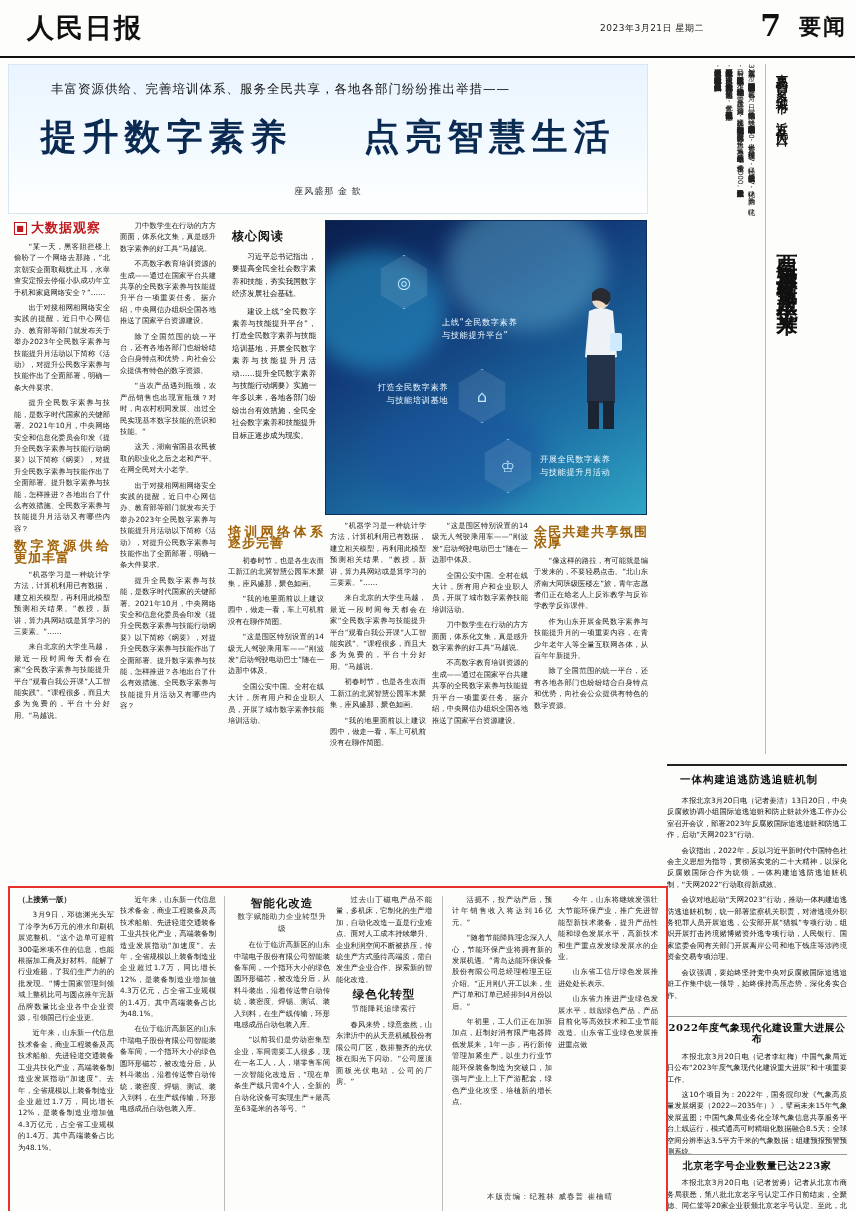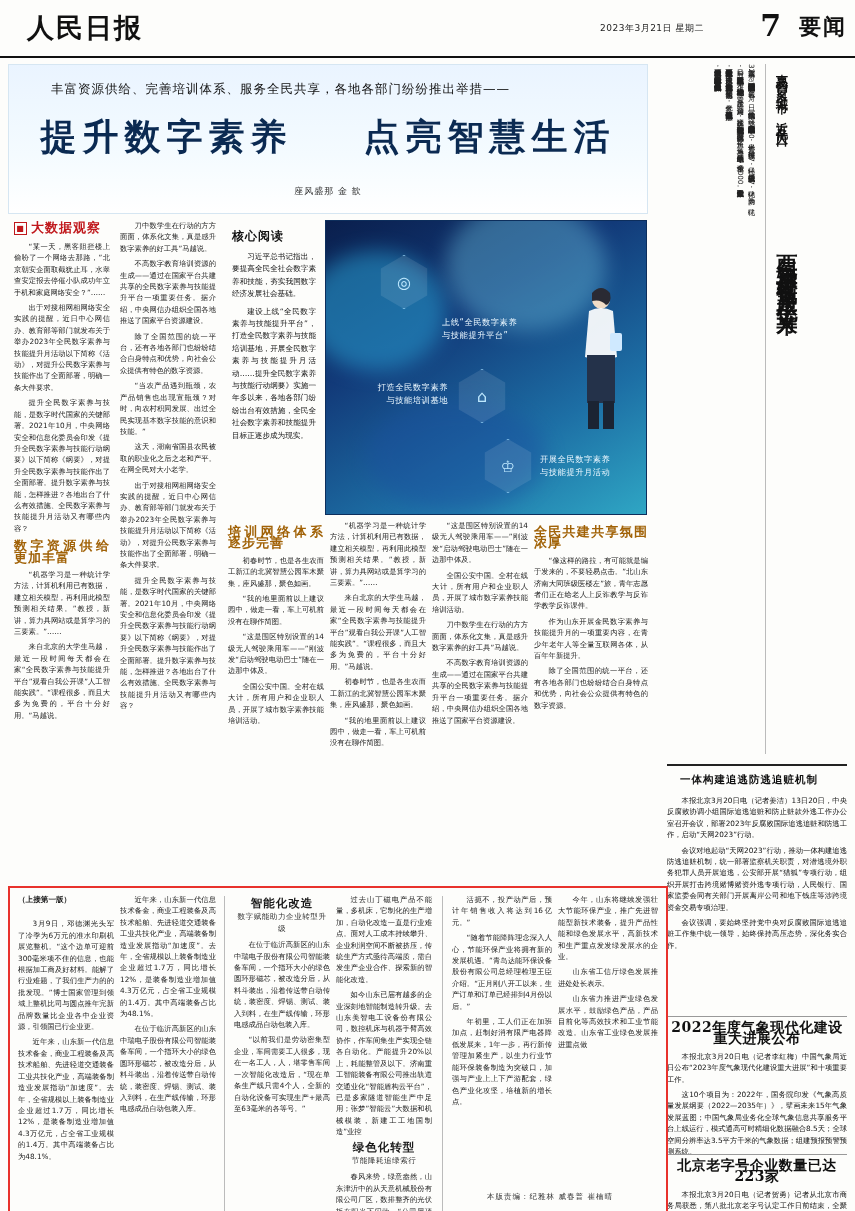--- a/index.html
+++ b/index.html
@@ -146,36 +146,36 @@
     position:absolute;left:8px;top:828px;width:660px;height:370px;
     border:2px solid #e8322c;box-sizing:border-box;
   }
   .sub-head{
     font-family:"DejaVu Serif","Liberation Serif",serif;font-weight:bold;
     font-size:11.5px;letter-spacing:1px;text-align:center;margin:4px 0 2px 0;
   }
   .sub-sub{
     font-size:7.6px;text-align:center;color:#333;margin-bottom:5px;letter-spacing:.5px;
   }
-  .cont-note{font-size:7.6px;font-weight:bold;margin-bottom:13px;}
+  .cont-note{font-size:7.6px;font-weight:bold;margin-bottom:4px;}
 
   
   .rcol{
     position:absolute;right:8px;width:180px;font-size:7.3px;line-height:11.4px;
     text-align:justify;
   }
   .rcol p{margin:0 0 4px 0;text-indent:2em;}
   .rhead{
     font-family:"DejaVu Serif","Liberation Serif",serif;font-weight:bold;
     font-size:14px;letter-spacing:1px;text-align:center;margin:6px 16px 6px 0;text-indent:0;
     line-height:19px;
   }
   .rhead-sm{
     font-family:"DejaVu Serif","Liberation Serif",serif;font-weight:bold;
-    font-size:14px;letter-spacing:.5px;text-align:center;margin:6px 0 6px 0;text-indent:0;
+    font-size:10px;letter-spacing:.5px;text-align:center;margin:6px 0 6px 0;text-indent:0;
   }
   .hr{border-top:1px solid #999;margin:6px 0;}
   .hr2{border-top:2px solid #222;margin:6px 0;}
 
   .footer{
     position:absolute;left:0;right:0;bottom:2px;text-align:center;
     font-size:7.5px;color:#333;letter-spacing:1px;
   }
   .vrule{position:absolute;width:1px;background:#bbb;}
 </style>
@@ -321,20 +321,21 @@
       </div>
     </div>
 
     <div class="hr2" style="position:absolute;right:8px;top:700px;width:180px;"></div>
 
     <div class="rcol" style="top:706px;height:250px;">
       <div class="rhead">
         <div style="font-size:10.5px;">一体构建追逃防逃追赃机制</div>
       </div>
       <p>本报北京3月20日电（记者姜洁）13日20日，中央反腐败协调小组国际追逃追赃和防止赃款外逃工作办公室召开会议，部署2023年反腐败国际追逃追赃和防逃工作，启动“天网2023”行动。</p>
+      <p>会议指出，2022年，反以习近平新时代中国特色社会主义思想为指导，贯彻落实党的二十大精神，以深化反腐败国际合作为统领，一体构建追逃防逃追赃机制，“天网2022”行动取得新成效。</p>
       <p>会议对地起动“天网2023”行动，推动一体构建追逃防逃追赃机制，统一部署监察机关职责，对潜逃境外职务犯罪人员开展追逃，公安部开展“猎狐”专项行动，组织开展打击跨境赌博赌资外逃专项行动，人民银行、国家监委会同有关部门开展离岸公司和地下钱庄等涉跨境资金交易专项治理。</p>
       <p>会议强调，要始终坚持党中央对反腐败国际追逃追赃工作集中统一领导，始终保持高压态势，深化务实合作。</p>
     </div>
 
     <div class="hr" style="position:absolute;right:8px;top:952px;width:180px;"></div>
 
     <div class="rcol" style="top:958px;height:150px;">
       <div class="rhead-sm">2022年度气象现代化建设重大进展公布</div>
       <p>本报北京3月20日电（记者李红梅）中国气象局近日公布“2023年度气象现代化建设重大进展”和十项重要工作。</p>
       <p>这10个项目为：2022年，国务院印发《气象高质量发展纲要（2022—2035年）》，擘画未来15年气象发展蓝图；中国气象局业务化全球气象信息共享服务平台上线运行，模式通高可时精细化数据融合8.5天；全球空间分辨率达3.5平方千米的气象数据；组建预报预警预测系统。</p>
@@ -366,21 +367,20 @@
 
       <div class="col" style="left:224px;top:6px;width:96px;height:356px;">
         <div class="sub-head">智能化改造</div>
         <div class="sub-sub">数字赋能助力企业转型升级</div>
         <p>在位于临沂高新区的山东中瑞电子股份有限公司智能装备车间，一个指环大小的绿色圆环形磁芯，被改造分后，从料斗装出，沿着传送带自动传统，装密度、焊锡、测试、装入到料，在生产线传输，环形电感成品自动包装入库。</p>
         <p>“以前我们是劳动密集型企业，车间需要工人很多，现在一名工人，人，堪零售车间一次智能化改造后，“现在单条生产线只需4个人，全新的自动化设备可实现生产+最高至63毫米的各等号。”</p>
       </div>
 
       <div class="col" style="left:326px;top:6px;width:96px;height:356px;">
         <p>过去山丁磁电产品不能量，多机床，它制化的生产增加，自动化改造一直是行业难点。面对人工成本持续攀升、企业利润空间不断被挤压，传统生产方式亟待高端质，需自发生产企业合作、探索新的智能化改造。</p>
-        <p>如今山东已届有越多的企业深刻地智能制造转升级。去山东美智电工设备份有限公司，数控机床与机器手臂高效协作，作车间集生产实现全链各自动化。产能提升20%以上，耗能整管及以下。济南重工智能装备有限公司推出轨道交通业化“智能盾构云平台”，已是多家隧道智能生产中足用；张梦”智能云”大数据和机械模装，新建工工地国制造”业控</p>
         <div class="sub-head">绿色化转型</div>
         <div class="sub-sub">节能降耗追绿索行</div>
         <p>春风来势，绿意盎然，山东津沂中的从天意机械股份有限公司厂区，数排整齐的光伏板在阳光下闪动。“公司屋顶面板光伏电站，公司的厂房。”</p>
 
       </div>
 
       <div class="col" style="left:442px;top:6px;width:100px;height:356px;">
         <p>活扼不，投产动产后，预计年销售收入将达到16亿元。”</p>
         <p>“随着节能降阵理念深入人心，节能环保产业将拥有新的发展机遇。”青岛达能环保设备股份有限公司总经理检理王臣介绍。“正月刚八开工以来，生产订单和订单已经排到4月份以后。”</p>
         <p>年初里，工人们正在加班加点，赶制好消有限产电器降低发展来，1年一步，再行新传管理加紧生产，以生力行业节能环保装备制造为突破口，加强与产业上上下产游配套，绿色产业化攻坚，培植新的增长点。</p>

